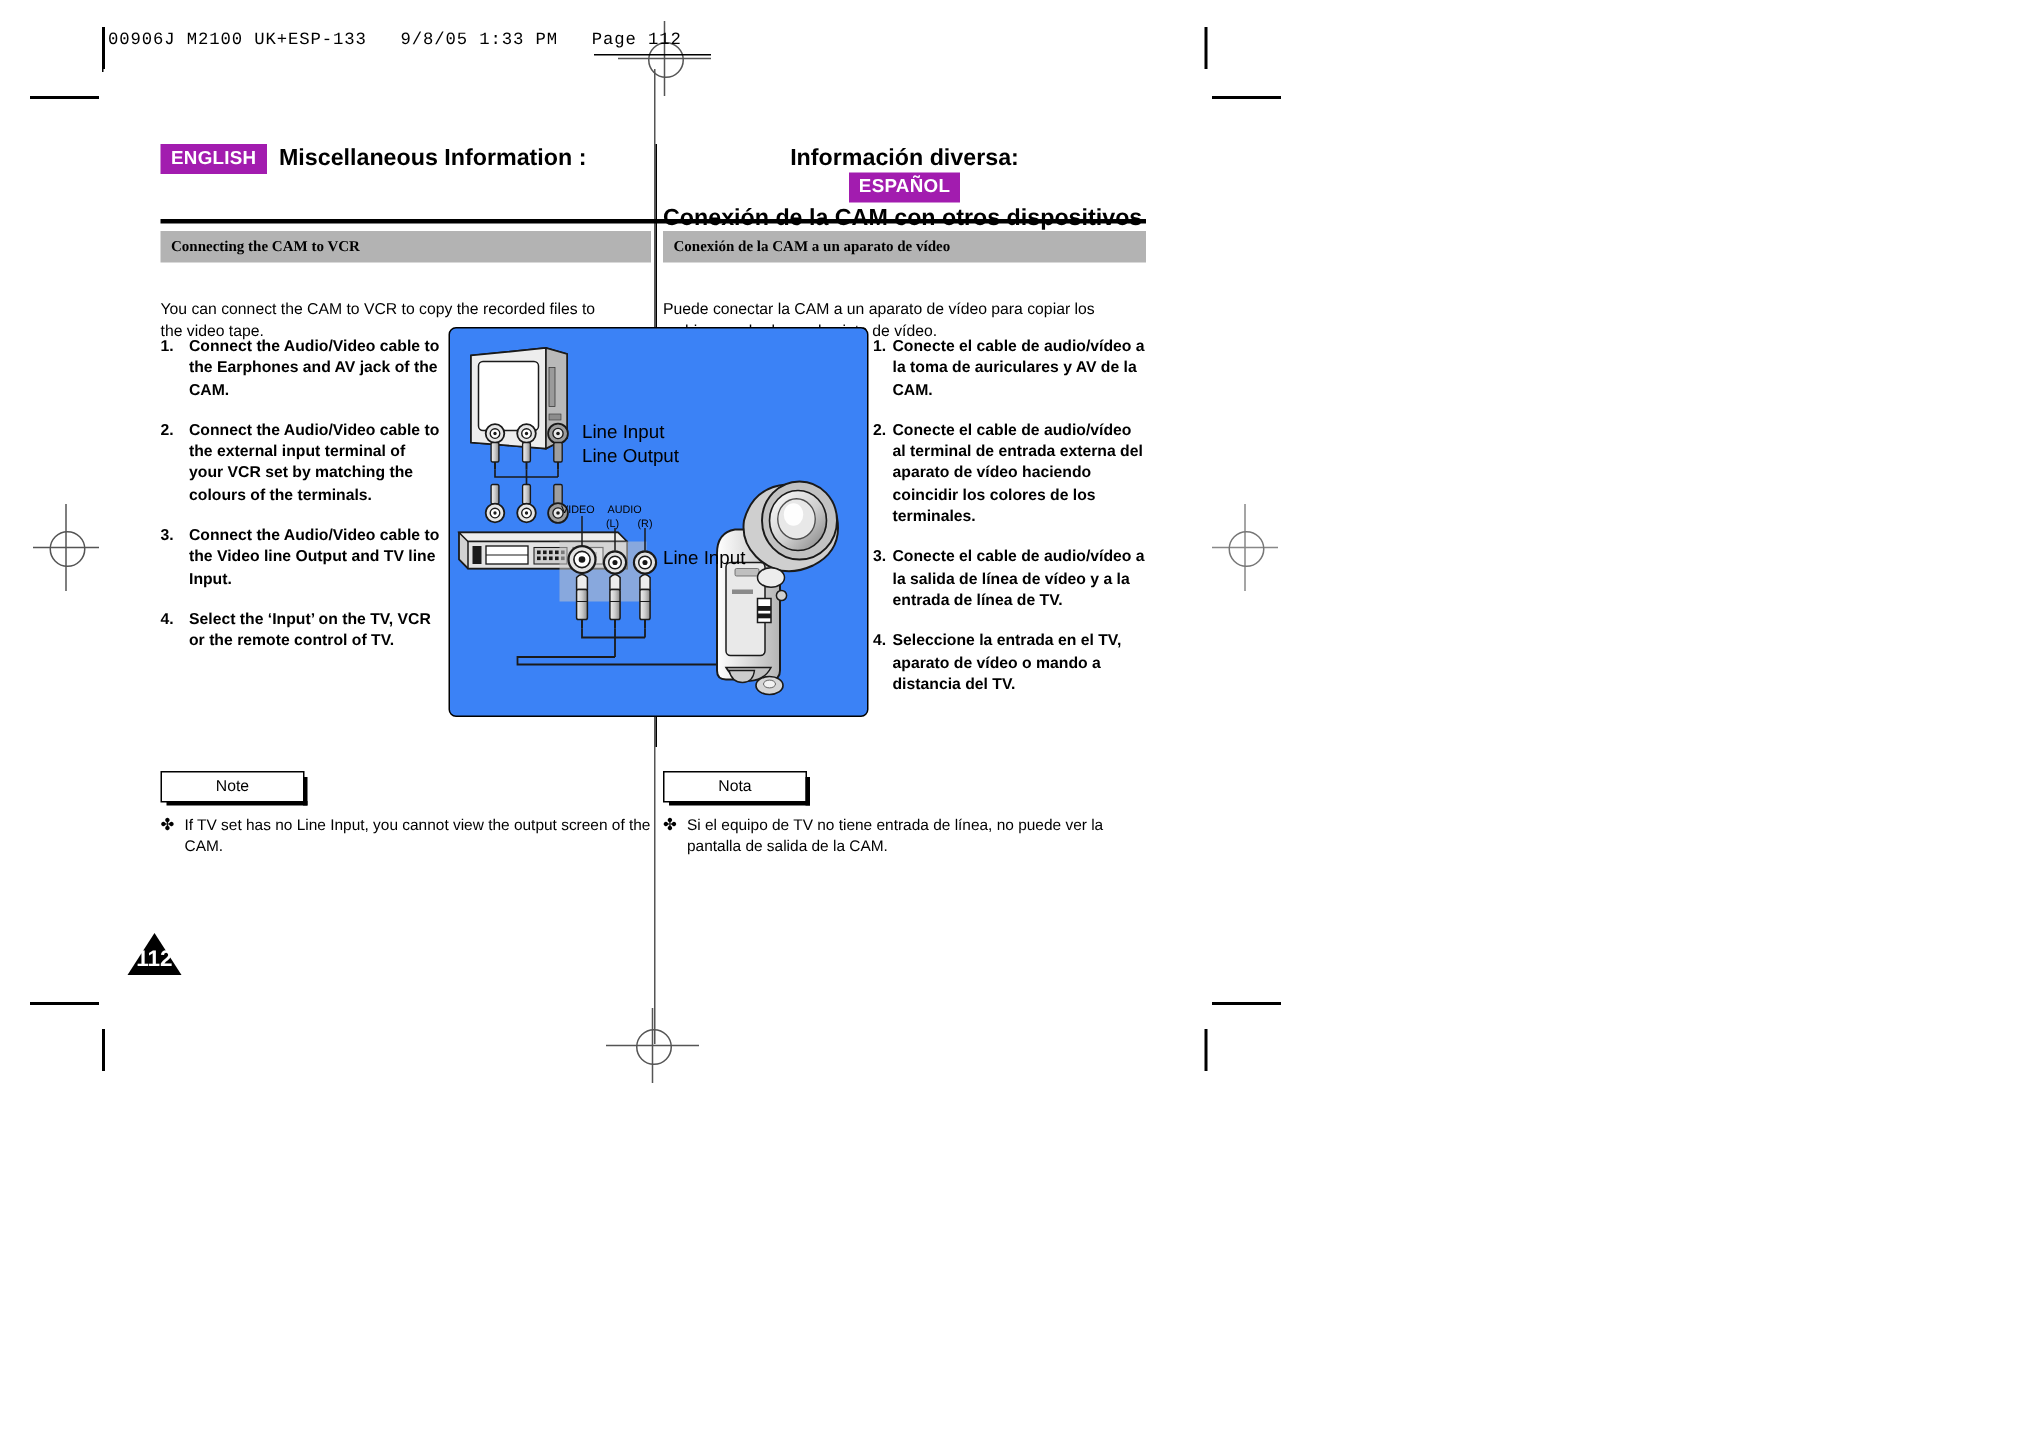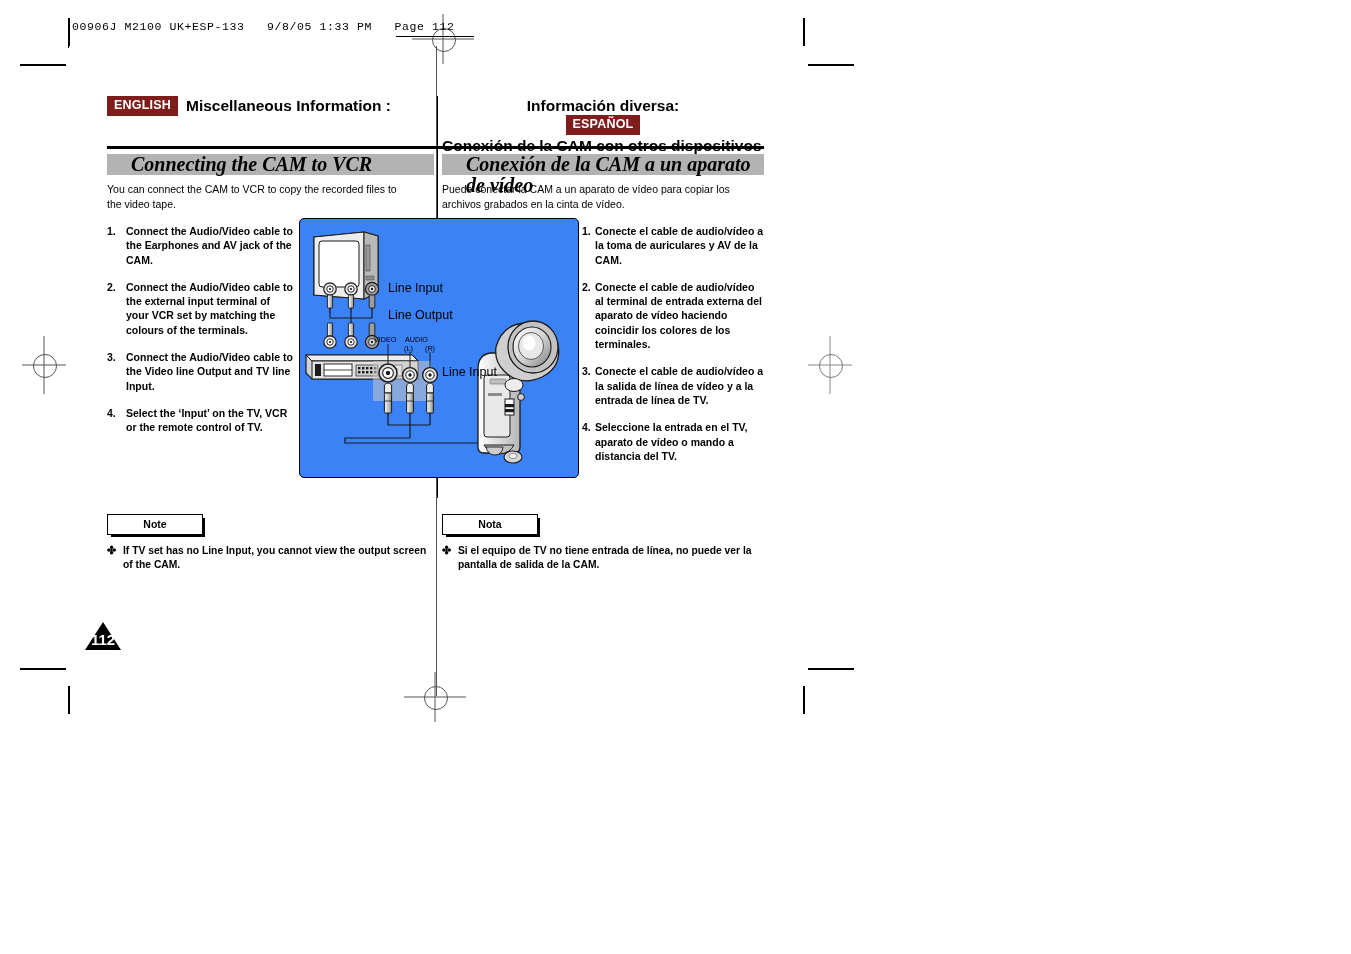--- a/index.html
+++ b/index.html
@@ -25,21 +25,21 @@
     position:absolute;left:72px;top:20px;
     font-family:"Liberation Mono","DejaVu Sans Mono",monospace;
     font-size:11.5px;letter-spacing:0.6px;white-space:pre;color:#000;
   }
   .slug-rule{position:absolute;background:#000;height:1px;}
 
   
   .content{position:absolute;left:107px;top:96px;width:657px;height:580px;}
 
   .lang-badge{
-    display:inline-block;background:#7f1d1d;color:#fff;font-weight:bold;
+    display:inline-block;background:#a21caf;color:#fff;font-weight:bold;
     font-size:12.5px;line-height:1;padding:3px 7px 4px 7px;letter-spacing:0.2px;
     vertical-align:middle;
   }
 
   .titles{position:relative;height:52px;}
   .title-col{position:absolute;top:0;}
   .title-en{left:0;width:327px;}
   .title-es{left:335px;width:322px;}
   .title-line{
     font-weight:bold;font-size:15.5px;line-height:19px;white-space:nowrap;
@@ -47,47 +47,47 @@
   .title-line.l1{margin-bottom:1px;}
   .title-en .l1{display:flex;align-items:center;gap:8px;}
   .title-es .l1{display:flex;align-items:center;justify-content:space-between;flex-direction:column;}
   .title-es .l1 .t{white-space:nowrap;}
 
   .title-rule{position:absolute;left:0;top:50px;width:657px;height:3px;background:#000;}
 
   .vdiv{position:absolute;left:330px;top:0px;width:1px;background:#000;}
 
   .subbar{position:absolute;top:58px;height:21px;background:#b3b3b3;
-    font-family:"Liberation Serif","DejaVu Serif",serif;font-style:italic;font-weight:bold;
-    font-size:20px;line-height:21px;padding-left:24px;box-sizing:border-box;color:#000;}
+    font-family:"Liberation Serif","DejaVu Serif",serif;font-weight:bold;
+    font-size:10px;line-height:21px;padding-left:7px;box-sizing:border-box;color:#000;}
   .subbar.en{left:0;width:327px;}
   .subbar.es{left:335px;width:322px;}
 
-  .intro{position:absolute;font-size:10.5px;line-height:14.5px;width:300px;}
+  .intro{position:absolute;font-size:10.5px;line-height:14.5px;width:300px;margin-top:17px;}
   .intro.en{left:0;top:86px;}
   .intro.es{left:335px;top:86px;width:305px;}
 
   .steps{position:absolute;font-size:10.5px;font-weight:bold;line-height:14.3px;}
   .steps.en{left:0;top:128px;width:188px;}
   .steps.es{left:475px;top:128px;width:182px;}
   .step{display:flex;margin-bottom:13px;}
   .step .num{width:19px;flex:0 0 19px;}
   .steps.es .step .num{width:13px;flex:0 0 13px;}
   .step .txt{flex:1;}
 
   
   .diagram{
     position:absolute;left:192px;top:122px;width:278px;height:258px;
     border:1px solid #000;border-radius:5px;background:#3b82f6;overflow:hidden;
   }
   .dg-label{position:absolute;font-size:12.5px;color:#000;white-space:nowrap;}
   .dg-small{position:absolute;font-size:7.2px;color:#000;white-space:nowrap;}
 
   
-  .note-wrap{position:absolute;top:418px;font-weight:bold;}
+  .note-wrap{position:absolute;top:418px;}
   .note-wrap.en{left:0;width:327px;}
   .note-wrap.es{left:335px;width:322px;}
   .note-tab{
     position:relative;display:inline-block;min-width:70px;
     border:1px solid #000;background:#fff;font-size:10.5px;line-height:15px;
     padding:2px 12px 2px 12px;text-align:center;color:#000;
   }
   .note-tab::after{
     content:"";position:absolute;left:3px;top:100%;width:100%;height:3px;background:#000;
   }
@@ -392,21 +392,21 @@
 
           <path d="M184,226 q6,10 16,9 q10,-1 14,-9 Z" fill="#bfbfbf" stroke="#1a1a1a" stroke-width="1"></path>
           <ellipse cx="213" cy="238" rx="9" ry="6" fill="#d6d6d6" stroke="#1a1a1a" stroke-width="1.1"></ellipse>
           <ellipse cx="213" cy="237" rx="4" ry="2.6" fill="#f2f2f2" stroke="#555" stroke-width="0.6"></ellipse>
           <path d="M186,228 q2,8 9,8 q7,0 8,-8 Z" fill="#cccccc" stroke="#1a1a1a" stroke-width="0.9"></path>
         </g>
       </svg>
 
       
       <div class="dg-label" style="left:88px;top:62px;">Line Input</div>
-      <div class="dg-label" style="left:88px;top:89px;">Line Output</div>
+      <div class="dg-label" style="left:88px;top:78px;">Line Output</div>
       <div class="dg-label" style="left:142px;top:146px;">Line Input</div>
       <div class="dg-small" style="left:74px;top:116px;">VIDEO</div>
       <div class="dg-small" style="left:105px;top:116px;">AUDIO</div>
       <div class="dg-small" style="left:104px;top:125px;">(L)</div>
       <div class="dg-small" style="left:125px;top:125px;">(R)</div>
     </div>
 
     <div class="note-wrap en">
       <div class="note-tab">Note</div>
       <div class="note-body">

